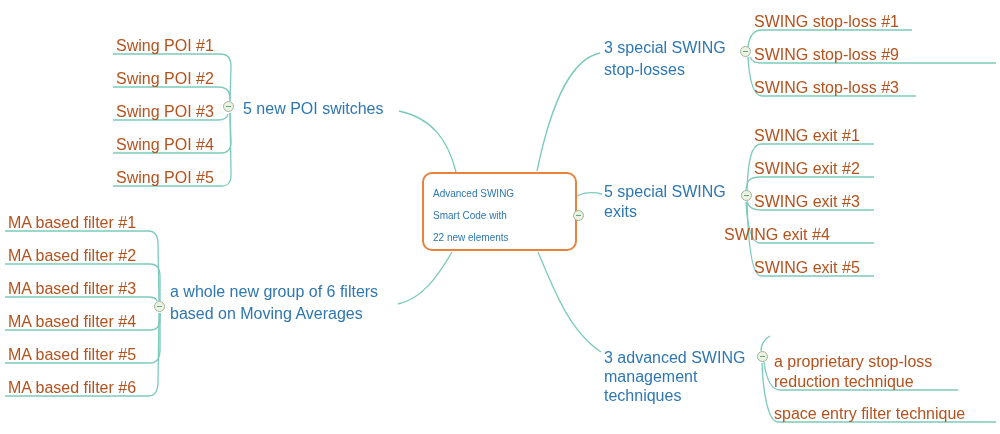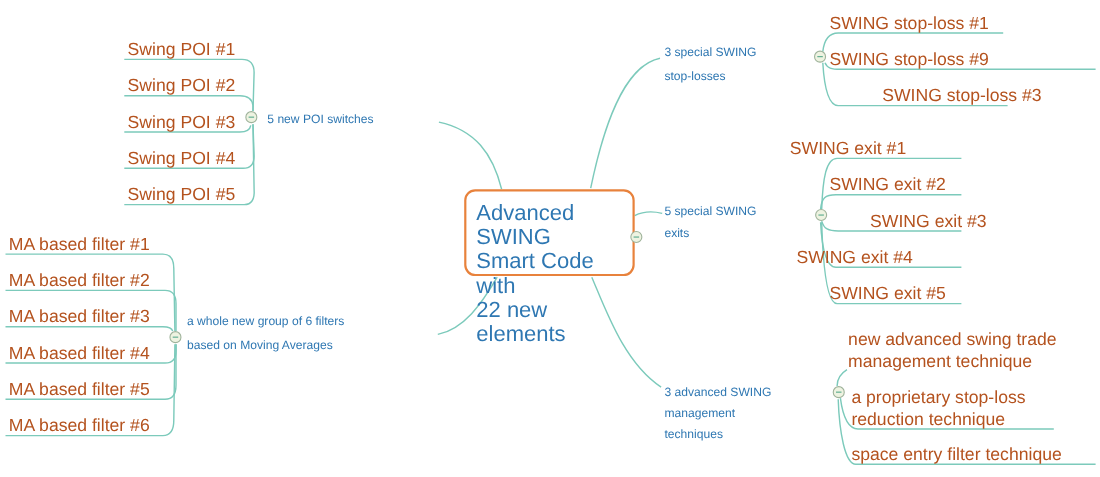--- a/index.html
+++ b/index.html
@@ -3,24 +3,24 @@
 <meta charset="utf-8">
 <style>
   html,body{margin:0;padding:0;background:#ffffff;}
   .canvas{position:relative;width:1000px;height:434px;background:#ffffff;overflow:hidden;
           font-family:"Liberation Sans", sans-serif;}
   svg.links{position:absolute;left:0;top:0;width:1000px;height:434px;}
   svg.links path{fill:none;stroke:#7ccabb;stroke-width:1.3px;}
 
   .center-node{position:absolute;left:422px;top:172px;width:155px;height:79px;box-sizing:border-box;
                border:2px solid #e8823c;border-radius:10px;background:#ffffff;
-               padding:9px 8px 0 9px;color:#2e77b2;font-size:20px;line-height:22px;
+               padding:9px 8px 0 9px;color:#2e77b2;font-size:10px;line-height:22px;
                white-space:pre-line;cursor:default;}
 
-  .branch{position:absolute;color:#2e77b2;font-size:11px;line-height:20px;white-space:pre-line;cursor:default;}
+  .branch{position:absolute;color:#2e77b2;font-size:16px;line-height:20px;white-space:pre-line;cursor:default;}
   .branch.nowrap{white-space:nowrap;}
   .branch.lh22{line-height:22px;}
   .branch.lh19{line-height:19px;margin-top:12px;}
 
   .topic{position:absolute;color:#b4521e;font-size:16px;line-height:17px;white-space:nowrap;cursor:default;}
   .topic.multi{white-space:pre-line;line-height:20px;}
 
   .toggle{position:absolute;width:11px;height:11px;box-sizing:border-box;border:1px solid #9fb39b;
           border-radius:50%;background:#eef3e1;cursor:pointer;}
   .toggle::after{content:"";position:absolute;left:2px;top:4px;width:5px;height:1px;background:#56a98c;}
@@ -89,30 +89,28 @@
 
   <div class="topic" style="left:8px;top:214px;">MA based filter #1</div>
   <div class="topic" style="left:8px;top:247px;">MA based filter #2</div>
   <div class="topic" style="left:8px;top:280px;">MA based filter #3</div>
   <div class="topic" style="left:8px;top:313px;">MA based filter #4</div>
   <div class="topic" style="left:8px;top:346px;">MA based filter #5</div>
   <div class="topic" style="left:8px;top:379px;">MA based filter #6</div>
 
   <div class="topic" style="left:754px;top:13px;text-align:right;">SWING stop-loss #1</div>
   <div class="topic" style="left:754px;top:46px;">SWING stop-loss #9</div>
-  <div class="topic" style="left:754px;top:79px;margin-left:48px;">SWING stop-loss #3</div>
+  <div class="topic" style="left:754px;top:79px;">SWING stop-loss #3</div>
 
-  <div class="topic" style="left:718px;top:127px;">SWING exit #1</div>
+  <div class="topic" style="left:754px;top:127px;">SWING exit #1</div>
   <div class="topic" style="left:754px;top:160px;">SWING exit #2</div>
-  <div class="topic" style="left:754px;top:193px;margin-left:37px;">SWING exit #3</div>
+  <div class="topic" style="left:754px;top:193px;">SWING exit #3</div>
   <div class="topic" style="left:724px;top:226px;">SWING exit #4</div>
   <div class="topic" style="left:754px;top:259px;">SWING exit #5</div>
 
-  <div class="topic multi" style="left:771px;top:300px;">new advanced swing trade
-management technique</div>
   <div class="topic multi" style="left:774px;top:352px;">a proprietary stop-loss
 reduction technique</div>
   <div class="topic" style="left:774px;top:405px;">space entry filter technique</div>
 
   <div class="toggle" style="left:223px;top:101px;"></div>
   <div class="toggle" style="left:154px;top:301px;"></div>
   <div class="toggle" style="left:573px;top:210px;"></div>
   <div class="toggle" style="left:740px;top:46px;"></div>
   <div class="toggle" style="left:741px;top:190px;"></div>
   <div class="toggle" style="left:757px;top:351px;"></div>

